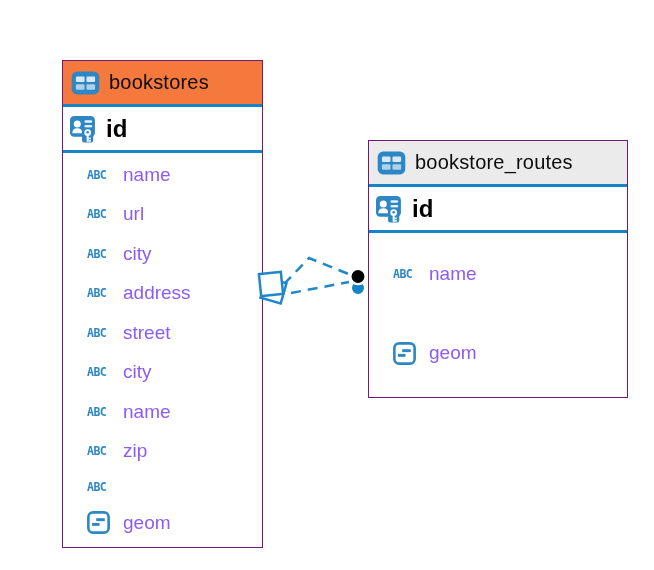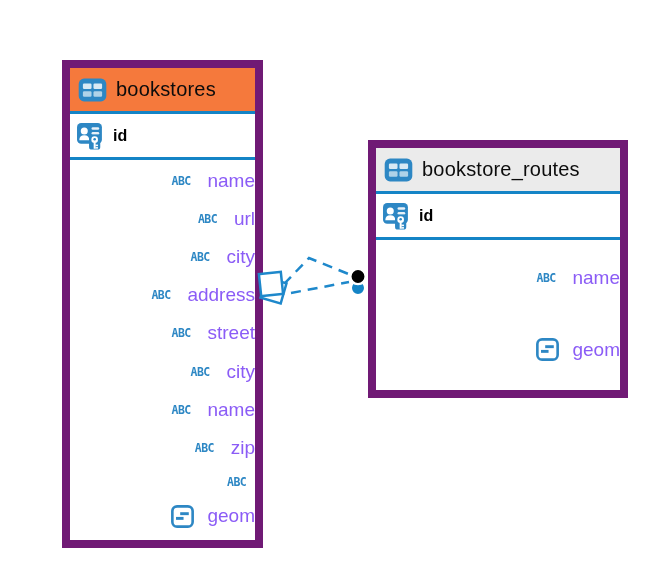--- a/index.html
+++ b/index.html
@@ -7,21 +7,21 @@
     width:654px;height:570px;position:relative;overflow:hidden;
     background:#ffffff;
     font-family:"Liberation Sans", sans-serif;
   }
   .canvas{position:absolute;inset:0;width:654px;height:570px;}
 
   
   .table-node{
     position:absolute;
     box-sizing:border-box;
-    border:8px solid #701a75;
+    border:1px solid #701a75;
     background:#ffffff;
     display:flex;flex-direction:column;
     z-index:2;
   }
   #table-0{left:62px;top:60px;width:201px;height:488px;}
   #table-1{left:368px;top:140px;width:260px;height:258px;}
 
   .table-header{
     box-sizing:border-box;
     height:46px;flex:0 0 46px;
@@ -34,32 +34,31 @@
     font-size:20px;color:#0c0c0c;font-weight:500;letter-spacing:.2px;
     white-space:nowrap;
   }
   .pk-row{
     box-sizing:border-box;
     height:46px;flex:0 0 46px;
     border-bottom:3px solid #1484C6;
     display:flex;align-items:center;
     padding-left:7px;gap:8px;
   }
-  .pk-label{font-size:16px;font-weight:700;color:#000;}
+  .pk-label{font-size:24px;font-weight:700;color:#000;}
   .table-columns{
     flex:1 1 auto;
     display:flex;flex-direction:column;
     justify-content:space-around;
     padding:2px 0 4px 0;
   }
   .row{
     display:flex;align-items:center;
     padding-left:24px;gap:8px;
     flex:1 1 auto;
-    justify-content:flex-end;
   }
   .col-label{font-size:19px;color:#8b5cf6;white-space:nowrap;}
   .icon{
     width:28px;flex:0 0 28px;
     display:flex;align-items:center;justify-content:flex-start;
   }
   .abc{
     font-family:"DejaVu Sans Mono", monospace;
     font-weight:bold;font-size:11.5px;color:#2D87C4;
     letter-spacing:-0.5px;

